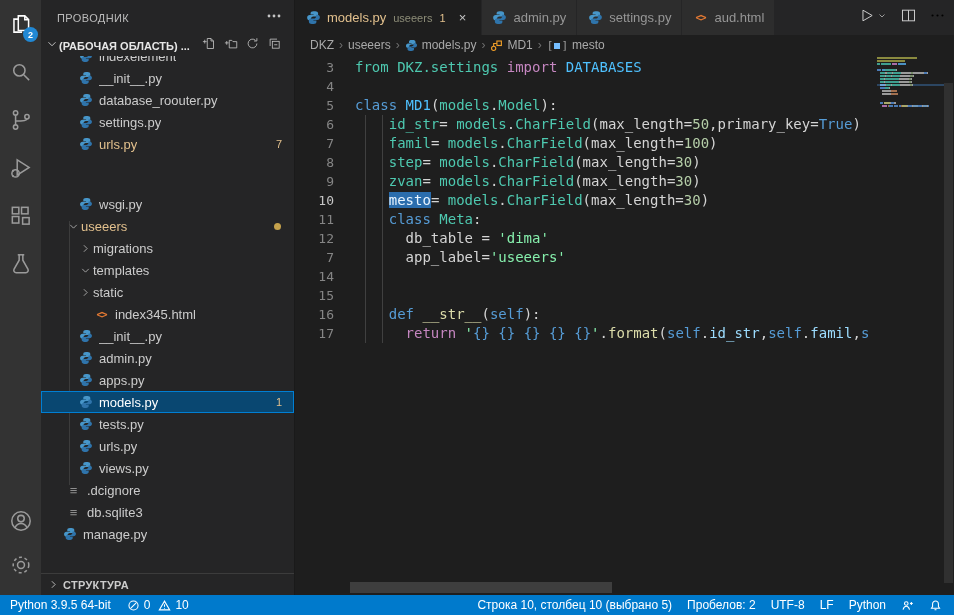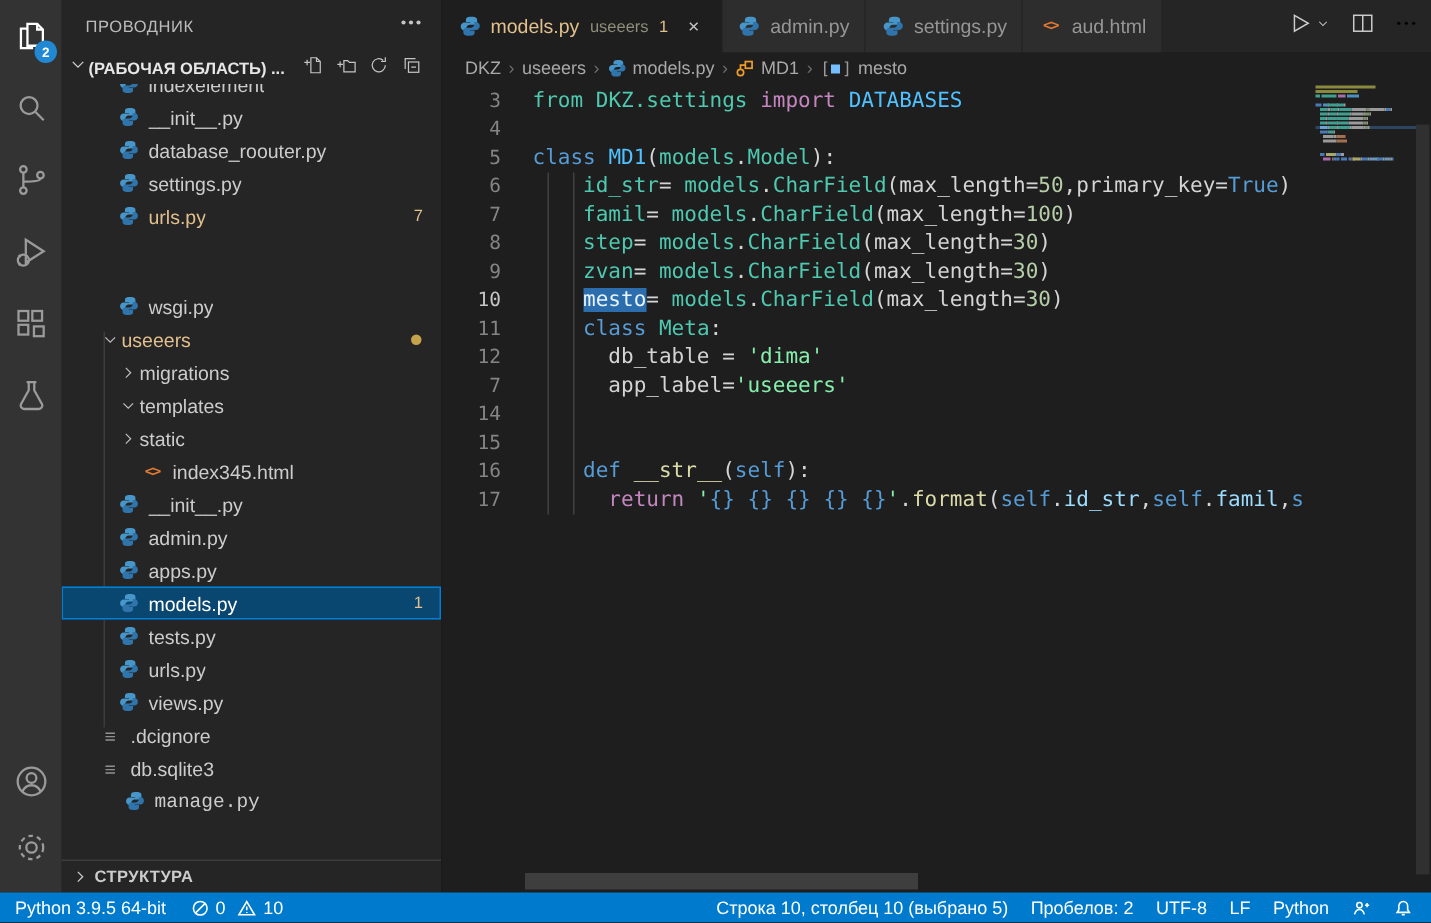--- a/index.html
+++ b/index.html
@@ -367,21 +367,21 @@
             <span class="fileicon">≡</span>
           </span>
           <span class="tlabel">.dcignore</span>
         </div>
         <div class="tree-row" style="padding-left: 24px;">
           <span class="ticon">
             <span class="fileicon">≡</span>
           </span>
           <span class="tlabel">db.sqlite3</span>
         </div>
-        <div class="tree-row" style="padding-left: 40px; font-family: Liberation Mono, monospace;">
+        <div class="tree-row" style="padding-left: 20px;">
           <span class="ticon">
             <svg viewBox="0 0 16 16">
               <path fill="#4796c9" d="M7.9 1.2c-1.9 0-3 .8-3 2.1v1.6h3.2v.5H3.9C2.4 5.4 1.2 6.6 1.2 8.2s1.2 2.8 2.7 2.8h1.3V9.4c0-1.4 1.2-2.5 2.6-2.5h3.1c1.1 0 2-.9 2-2V3.3c0-1.3-1.5-2.1-3-2.1z"></path>
               <path fill="#2f74ab" d="M8.1 14.8c1.9 0 3-.8 3-2.1v-1.6H7.9v-.5h4.2c1.5 0 2.7-1.2 2.7-2.8s-1.2-2.8-2.7-2.8h-1.3v1.6c0 1.4-1.2 2.5-2.6 2.5H5.1c-1.1 0-2 .9-2 2v1.6c0 1.3 1.5 2.1 3 2.1z"></path>
             </svg>
           </span>
           <span class="tlabel">manage.py</span>
         </div>
       </div>
     <div class="outline-row">

